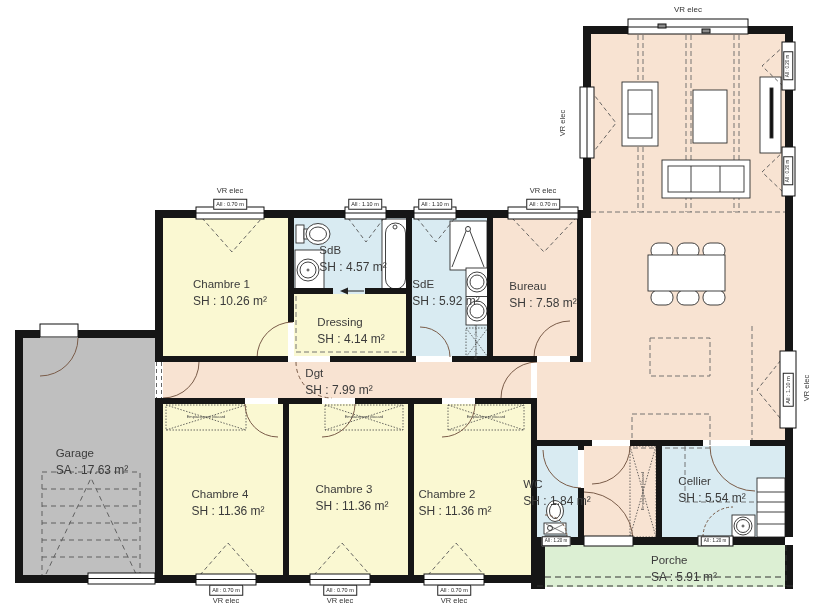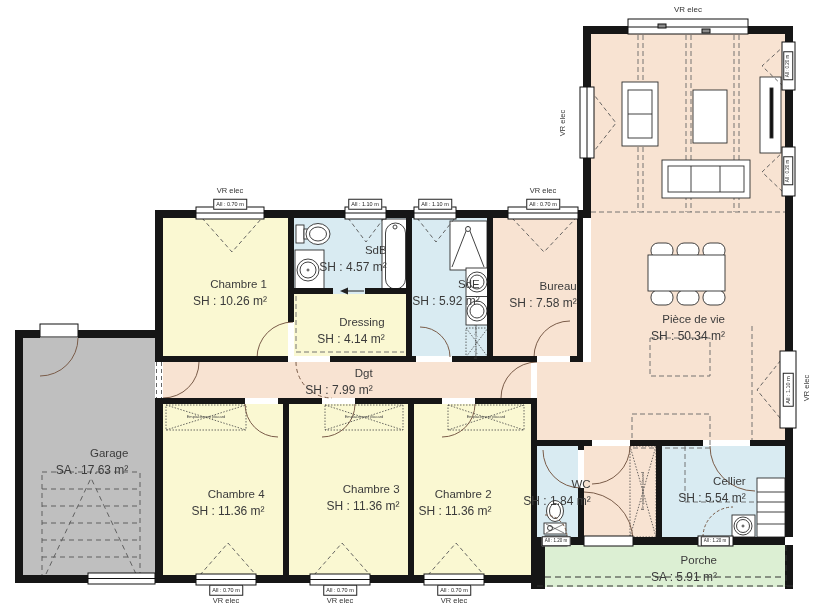--- a/index.html
+++ b/index.html
@@ -1,19 +1,19 @@
 <!DOCTYPE html>
 <html><head>
 <meta charset="utf-8">
 <style>
   html,body{margin:0;padding:0;background:#fff;}
   #plan{position:relative;width:835px;height:608px;background:#fff;overflow:hidden;
         font-family:"Liberation Sans", sans-serif;color:#3b3b3b;}
   #plan svg{position:absolute;left:0;top:0;}
-  .rlabel{position:absolute;transform:translateX(-50%);text-align:right;line-height:1.08;white-space:nowrap;}
+  .rlabel{position:absolute;transform:translateX(-50%);text-align:left;line-height:1.08;white-space:nowrap;}
   .rlabel .nm{font-size:11.5px;color:#3b3b3b;}
   .rlabel .ar{font-size:12px;color:#3b3b3b;}
   .wlabel{position:absolute;font-size:5.5px;line-height:1;border:0.5px solid #222;background:#fff;
           padding:1.5px 2px;white-space:nowrap;transform:translate(-50%,-50%);color:#222;}
   .wlabel.rot{transform:translate(-50%,-50%) rotate(-90deg);}
   .wlabel.tiny{font-size:4.5px;}
   .vr{position:absolute;font-size:7.5px;line-height:1;white-space:nowrap;transform:translate(-50%,-50%);color:#333;}
   .vr.rot{transform:translate(-50%,-50%) rotate(-90deg);}
   .closet{position:absolute;font-size:4px;line-height:1;white-space:nowrap;transform:translate(-50%,-50%);color:#444;}
   .closet.rot{transform:translate(-50%,-50%) rotate(-90deg);}
@@ -349,30 +349,27 @@
   <span class="ar">SH : 4.57 m²</span></div>
 <div class="rlabel" style="left:351px;top:312px">
   <span class="nm">Dressing</span><br>
   <span class="ar">SH : 4.14 m²</span></div>
 <div class="rlabel" style="left:446px;top:274px">
   <span class="nm">SdE</span><br>
   <span class="ar">SH : 5.92 m²</span></div>
 <div class="rlabel" style="left:543px;top:276px">
   <span class="nm">Bureau</span><br>
   <span class="ar">SH : 7.58 m²</span></div>
-<div class="rlabel" style="left:688px;top:309px">
-  <span class="nm">Pièce de vie</span><br>
-  <span class="ar">SH : 50.34 m²</span></div>
 <div class="rlabel" style="left:339px;top:363px">
   <span class="nm">Dgt</span><br>
   <span class="ar">SH : 7.99 m²</span></div>
 <div class="rlabel" style="left:228px;top:484px">
   <span class="nm">Chambre 4</span><br>
   <span class="ar">SH : 11.36 m²</span></div>
-<div class="rlabel" style="left:363px;top:479px">
+<div class="rlabel" style="left:352px;top:479px">
   <span class="nm">Chambre 3</span><br>
   <span class="ar">SH : 11.36 m²</span></div>
 <div class="rlabel" style="left:455px;top:484px">
   <span class="nm">Chambre 2</span><br>
   <span class="ar">SH : 11.36 m²</span></div>
 <div class="rlabel" style="left:557px;top:474px">
   <span class="nm">WC</span><br>
   <span class="ar">SH : 1.84 m²</span></div>
 <div class="rlabel" style="left:712px;top:471px">
   <span class="nm">Cellier</span><br>

